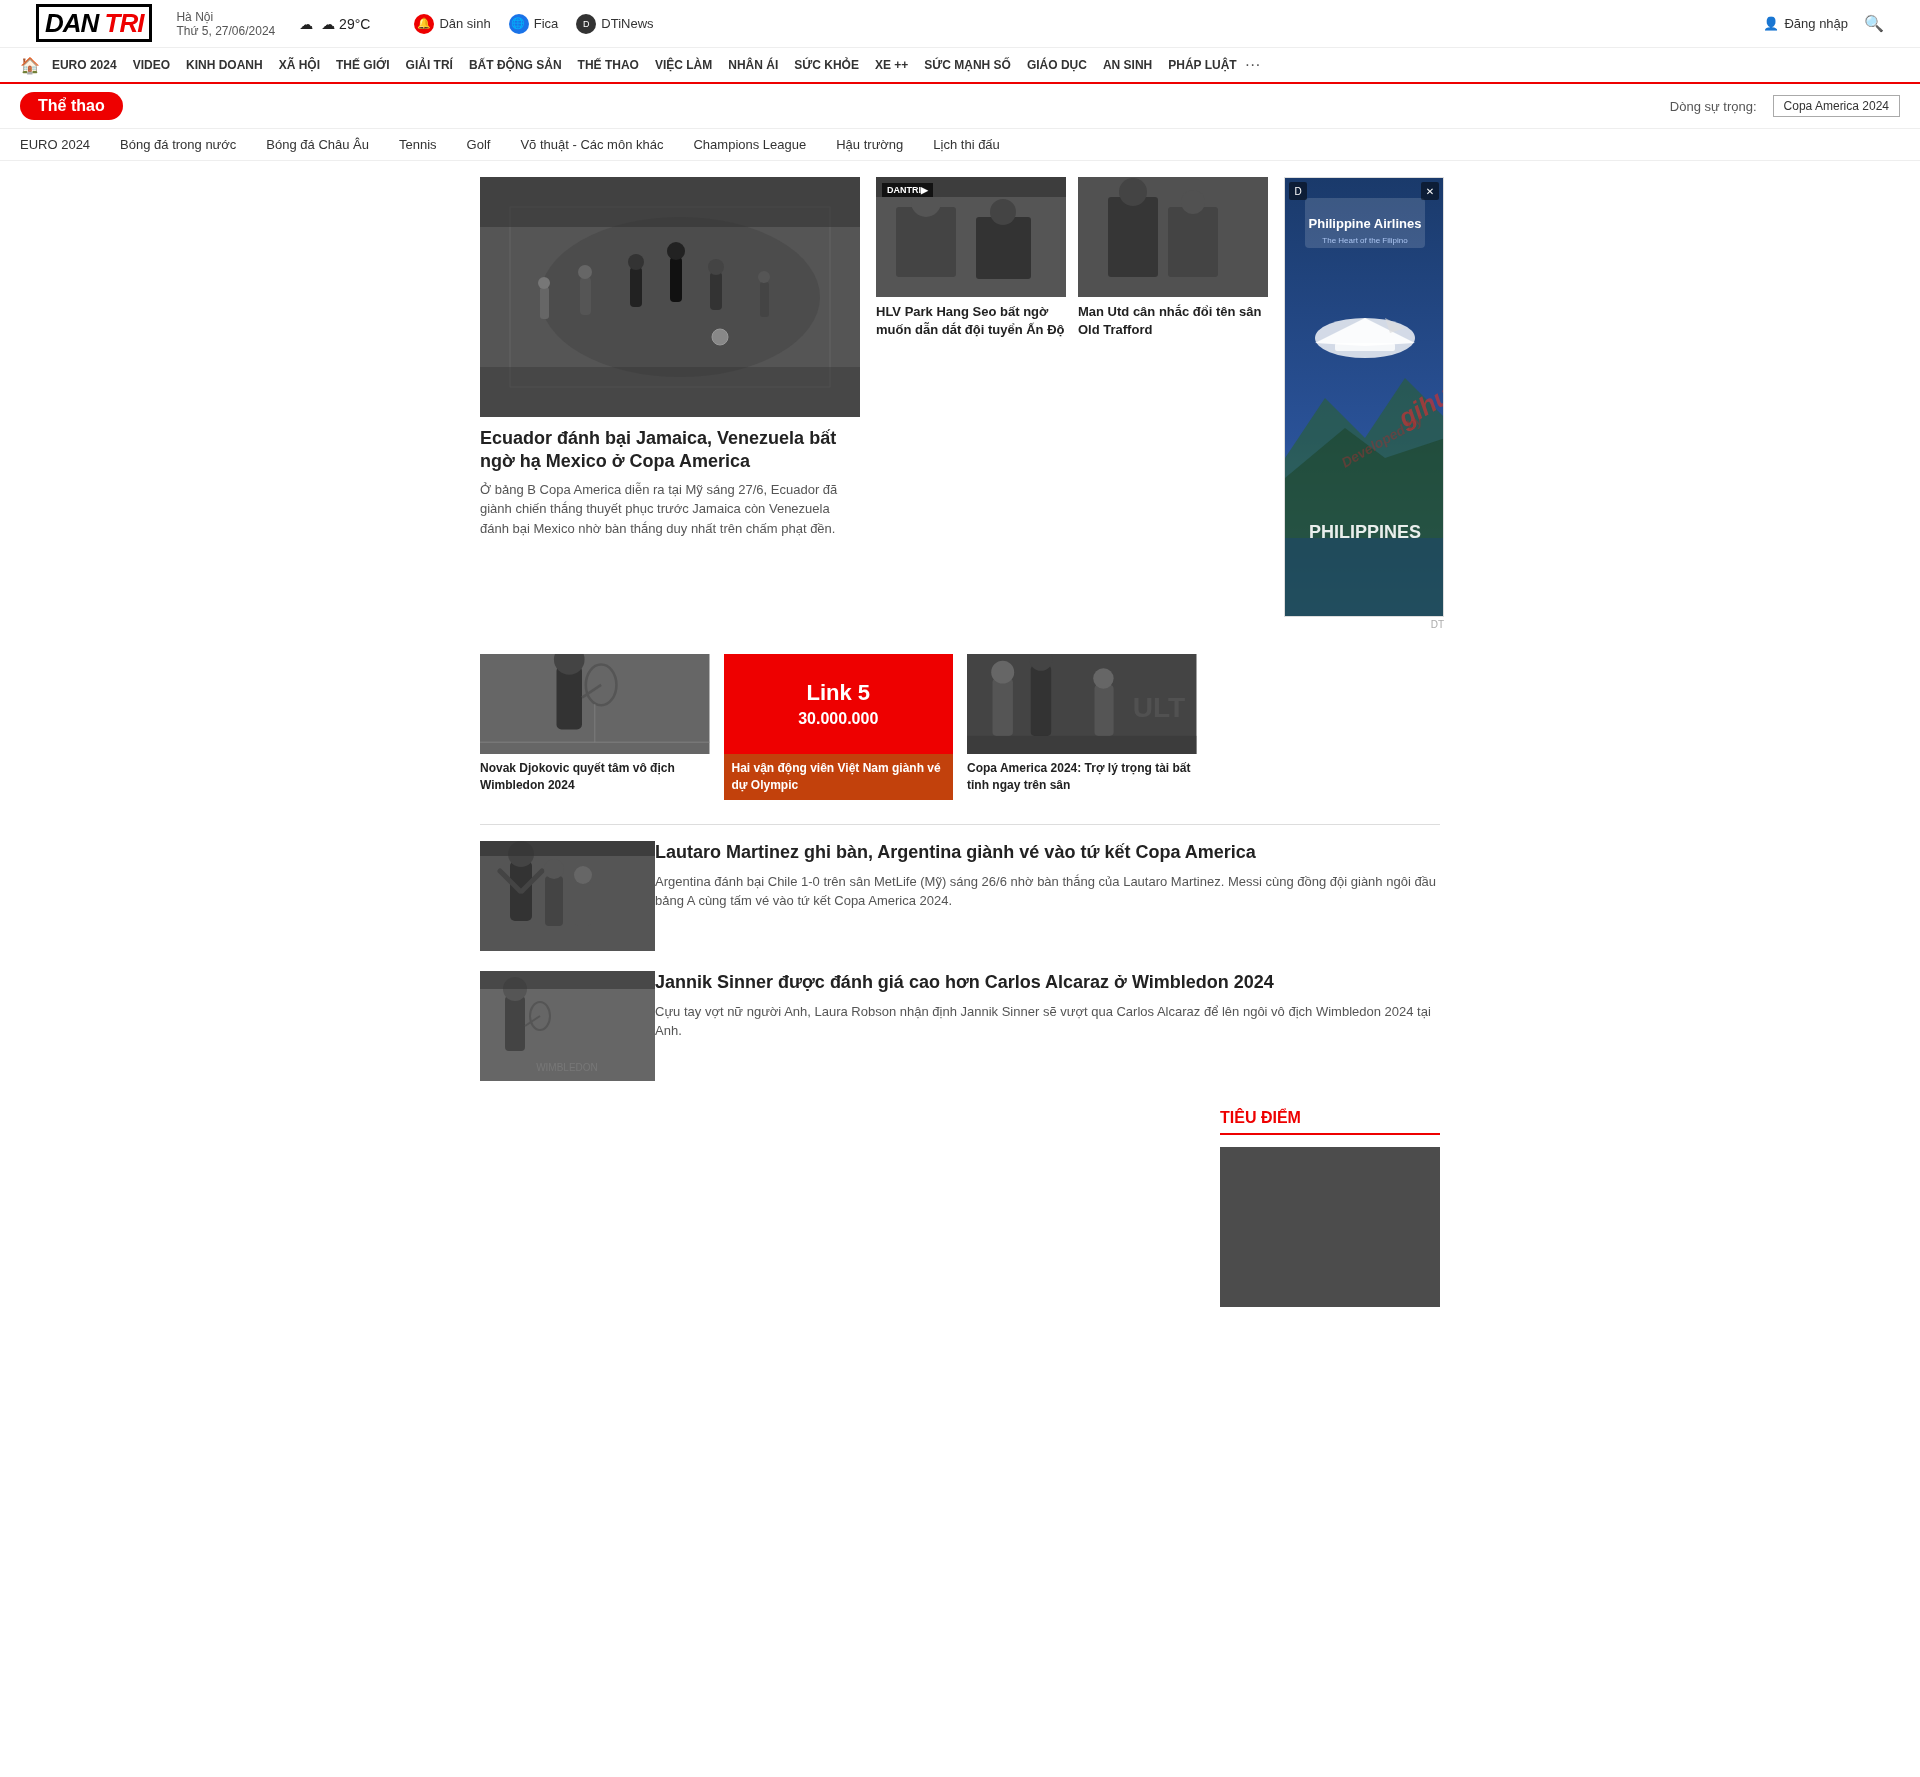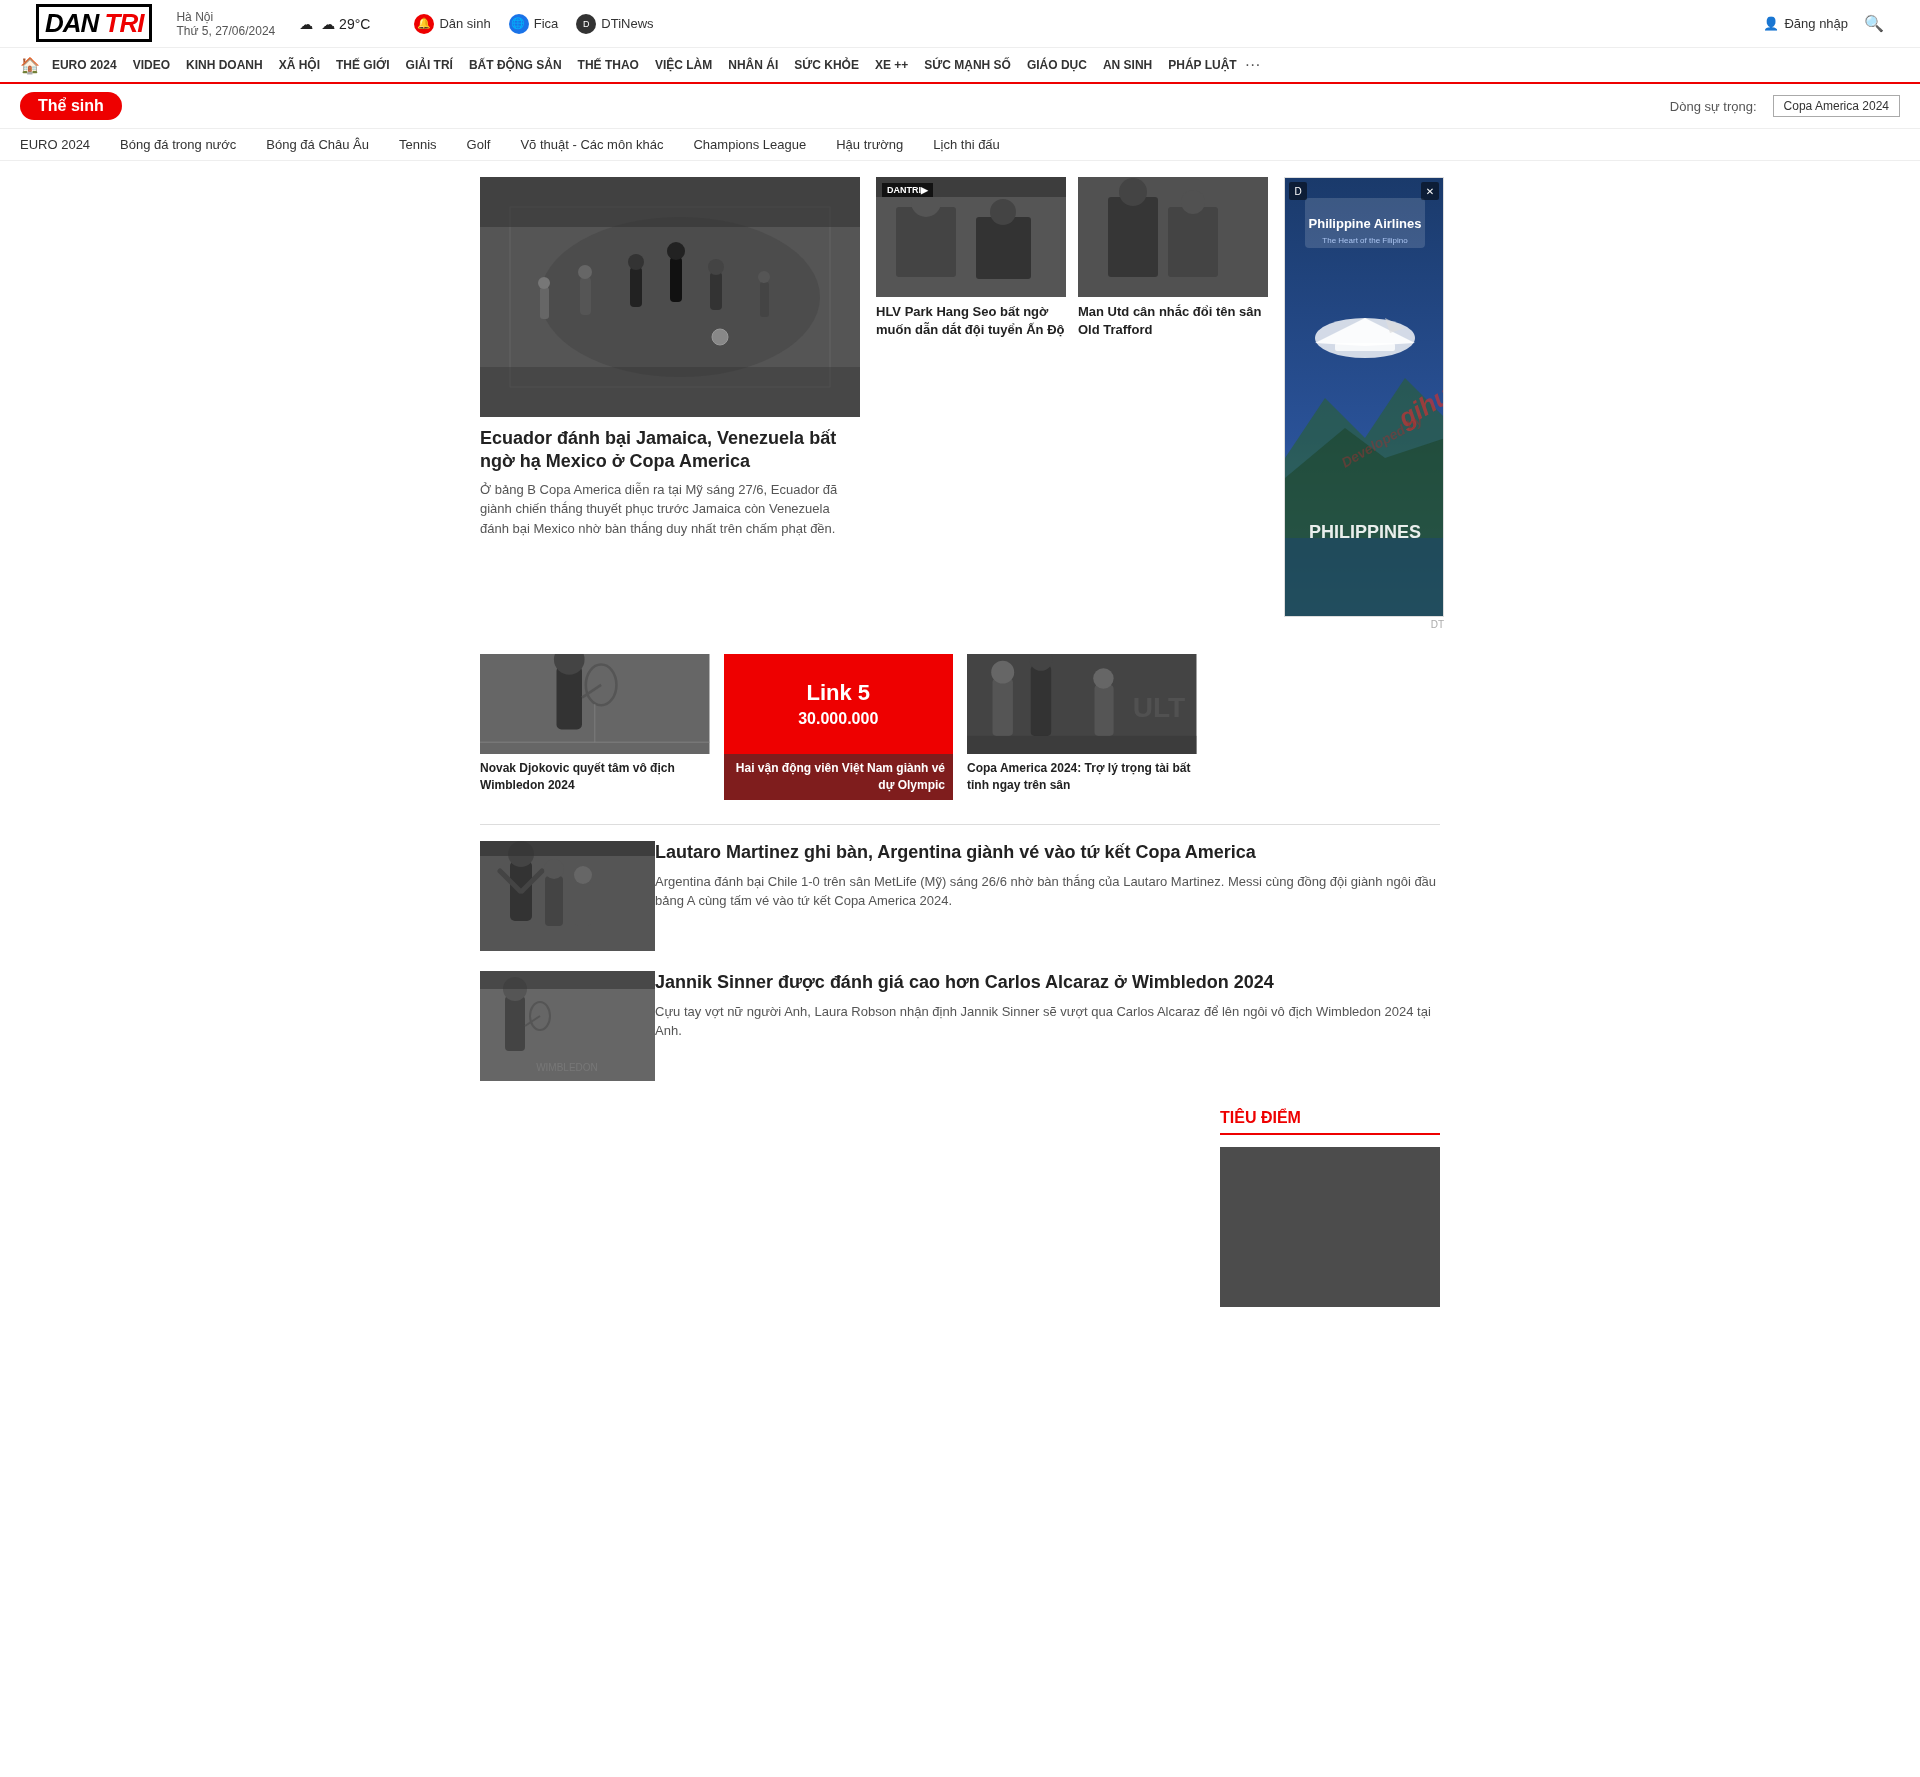--- a/index.html
+++ b/index.html
@@ -237,27 +237,26 @@
     .link-overlay .link-text {
       font-size: 22px;
       font-weight: 700;
     }
     .link-overlay .link-amount {
       font-size: 16px;
       font-weight: 700;
       margin-top: 4px;
     }
     .highlight-title {
-      background: #7f1d1d;
+      background: #c2410c;
       color: #fff;
       font-size: 12px;
       font-weight: 600;
       padding: 6px 8px;
       line-height: 1.4;
-      text-align: right;
     }
 
     
     .divider {
       border: none;
       border-top: 1px solid #ddd;
       margin: 16px 0;
     }
 
     
@@ -393,21 +392,21 @@
   <a>SỨC KHỎE</a>
   <a>XE ++</a>
   <a>SỨC MẠNH SỐ</a>
   <a>GIÁO DỤC</a>
   <a>AN SINH</a>
   <a>PHÁP LUẬT</a>
   <span class="more">···</span>
 </nav>
 
 <div class="section-header">
-  <span class="section-badge">Thể sinh</span>
+  <span class="section-badge">Thể thao</span>
   <span class="trending-label">Dòng sự trọng:</span>
   <span class="trending-tag">Copa America 2024</span>
 </div>
 
 <nav class="sub-nav">
   <a>EURO 2024</a>
   <a>Bóng đá trong nước</a>
   <a>Bóng đá Châu Âu</a>
   <a>Tennis</a>
   <a>Golf</a>

